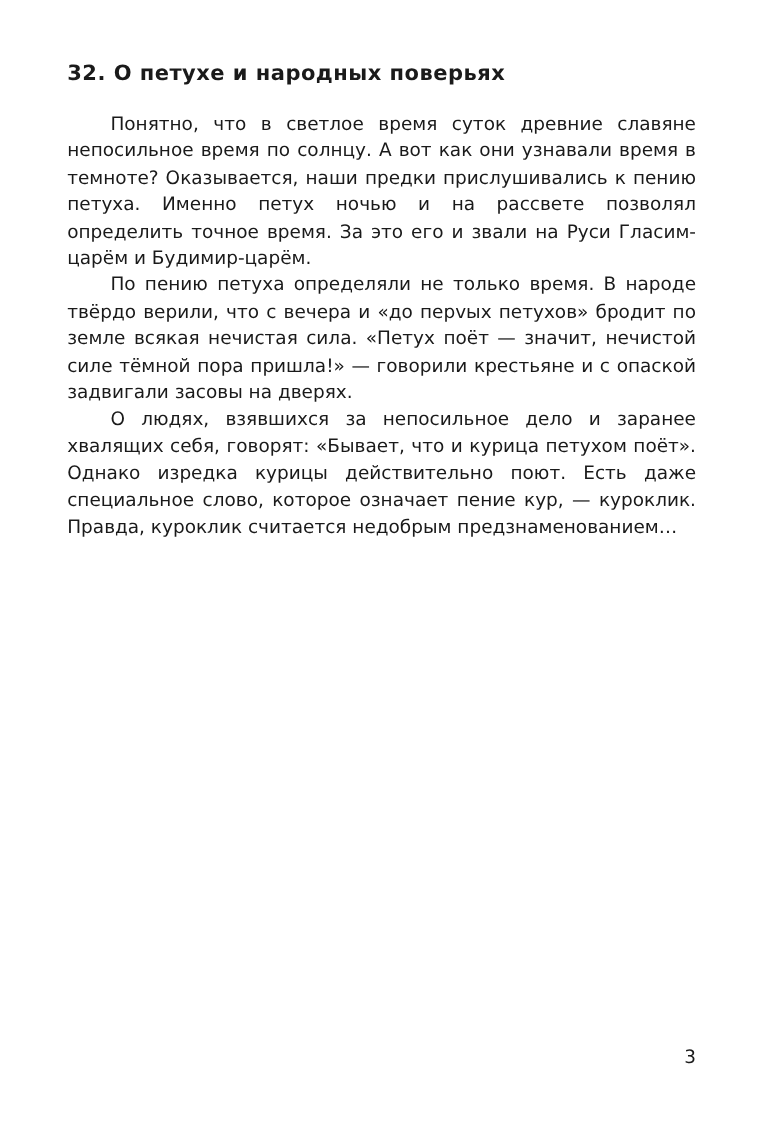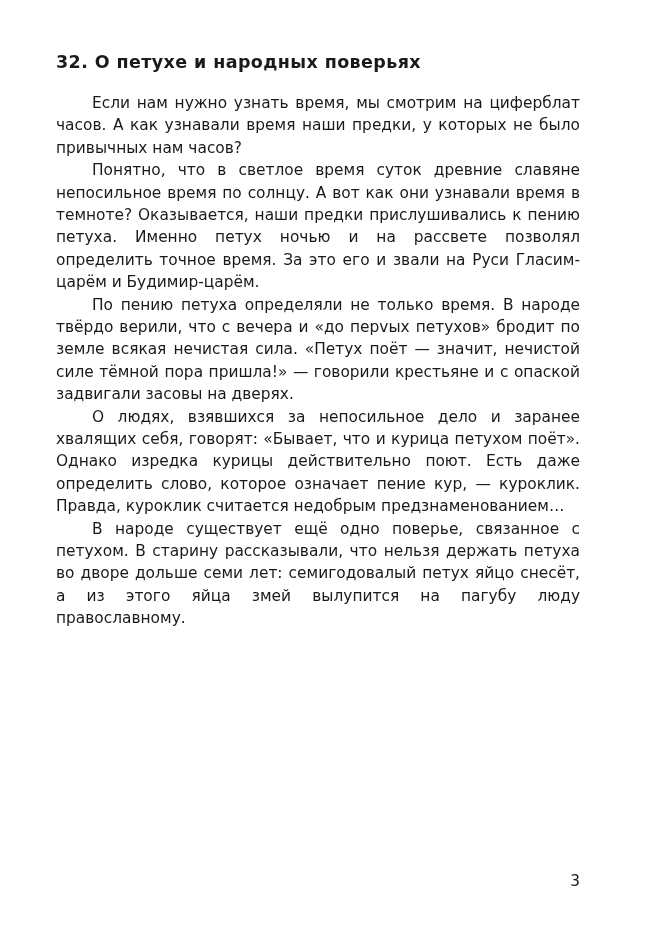--- a/index.html
+++ b/index.html
@@ -54,22 +54,20 @@
 </head>
 <body>
 
 <div class="page">
 
   <h1 class="title">
     <span>32. О петухе и народных поверьях</span>
   </h1>
 
   <div class="body-text">
-    <p>Если нам нужно узнать время, мы смотрим на циферблат часов. А как узнавали время наши предки, у которых не было привычных нам часов?</p>
     <p>Понятно, что в светлое время суток древние славяне непосильное время по солнцу. А вот как они узнавали время в темноте? Оказывается, наши предки прислушивались к пению петуха. Именно петух ночью и на рассвете позволял определить точное время. За это его и звали на Руси Гласим-царём и Будимир-царём.</p>
     <p>По пению петуха определяли не только время. В народе твёрдо верили, что с вечера и «до пер­vых петухов» бродит по земле всякая нечистая сила. «Петух поёт — значит, нечистой силе тём­ной пора пришла!» — говорили крестьяне и с опа­ской задвигали засовы на дверях.</p>
-    <p>О людях, взявшихся за непосильное дело и заранее хвалящих себя, говорят: «Бывает, что и курица петухом поёт». Однако изредка курицы действительно поют. Есть даже определить сло­во, которое означает пение кур, — курок­лик. Правда, курок­лик считается недобрым предзнаме­нованием…</p>
-    <p>В народе существует ещё одно поверье, свя­занное с петухом. В старину рассказывали, что нельзя держать петуха во дворе дольше семи лет: семигодовалый петух яйцо снесёт, а из этого яйца змей вылупится на пагубу люду православному.</p>
+    <p>О людях, взявшихся за непосильное дело и заранее хвалящих себя, говорят: «Бывает, что и курица петухом поёт». Однако изредка курицы действительно поют. Есть даже специальное сло­во, которое означает пение кур, — курок­лик. Правда, курок­лик считается недобрым предзнаме­нованием…</p>
   </div>
 
   <div class="page-number">3</div>
 
 </div>
 
 </body></html>

